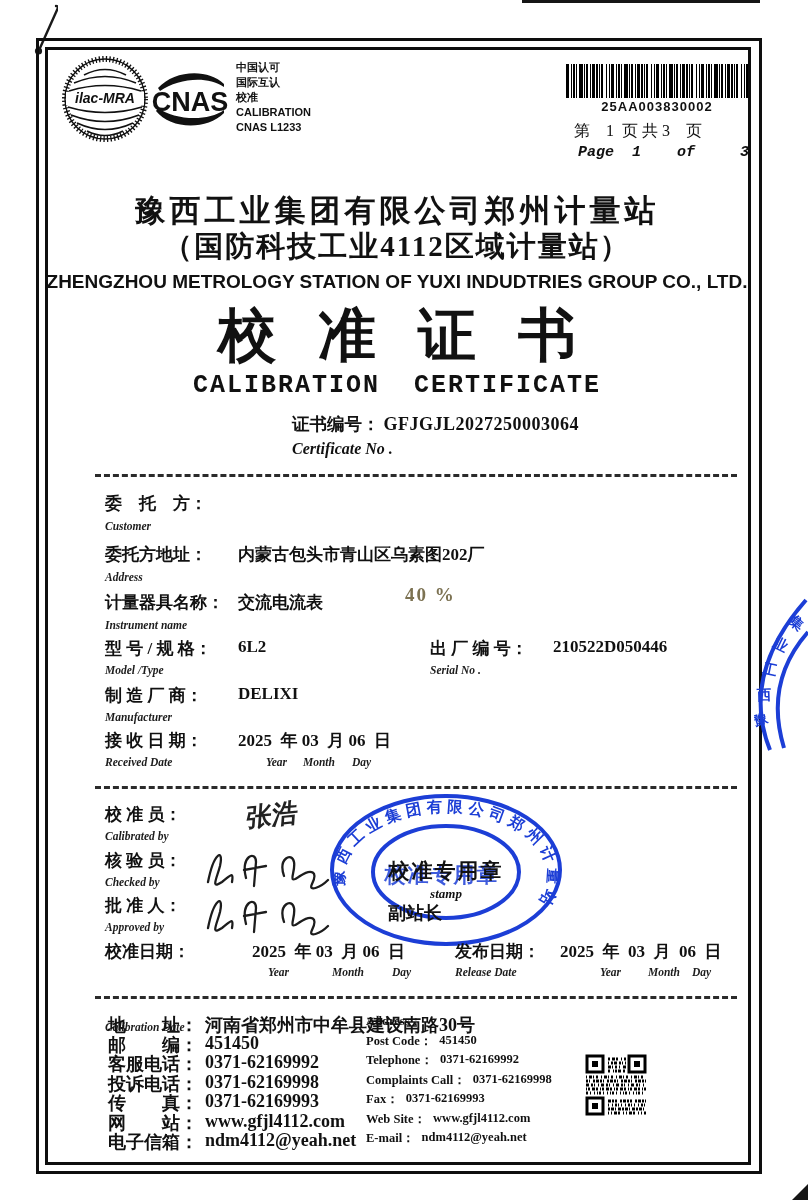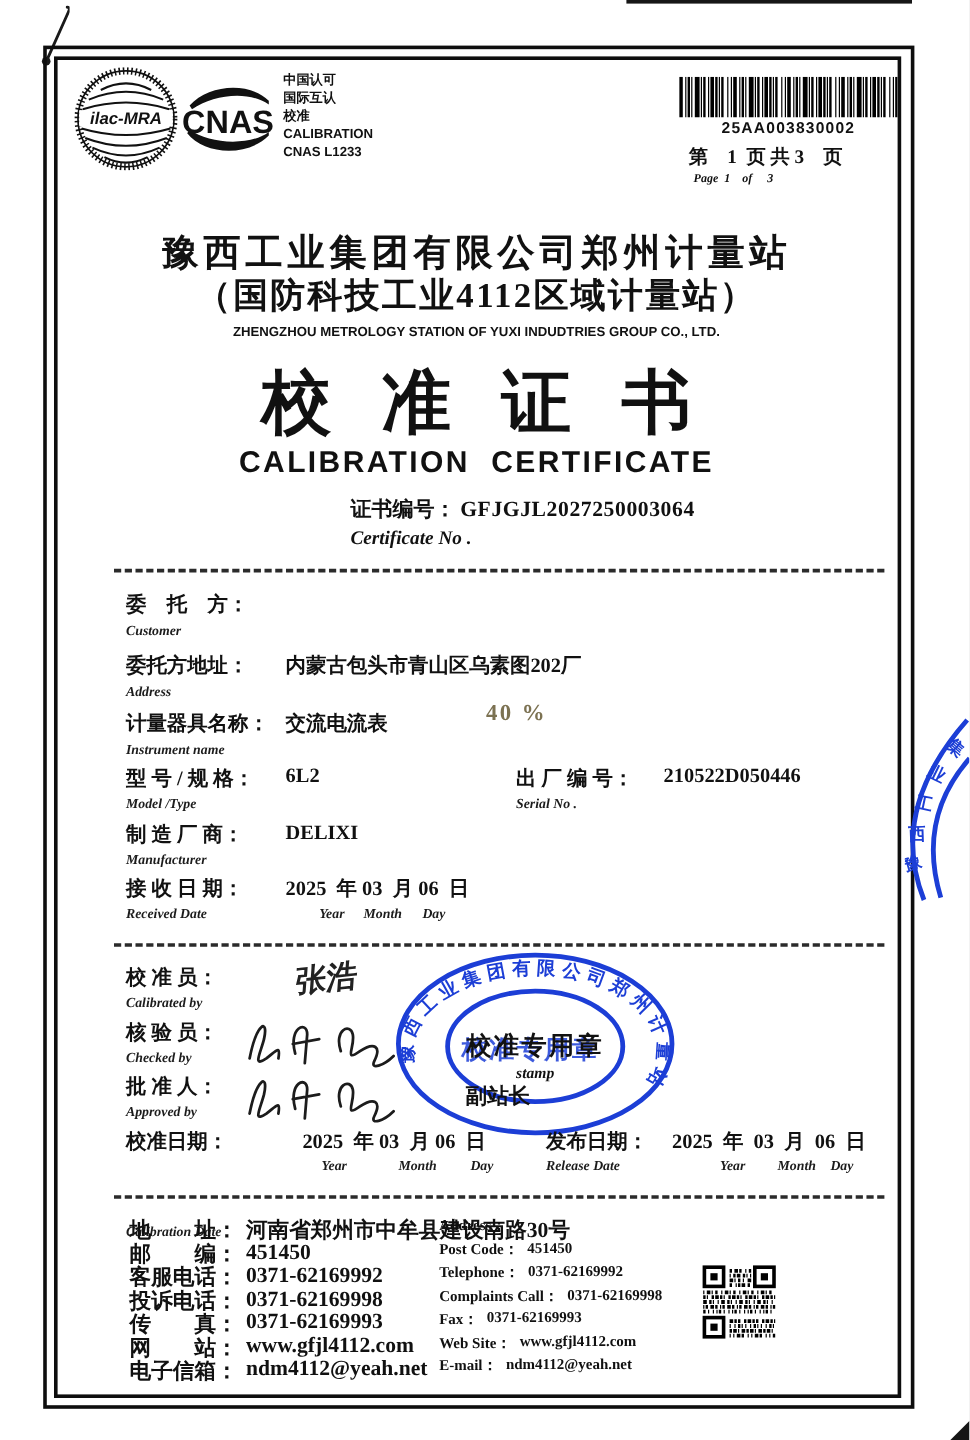--- a/index.html
+++ b/index.html
@@ -9,27 +9,27 @@
   .pre{white-space:pre;}
   .ctr{left:0;width:794px;text-align:center;}
   .lbl{font-weight:bold;font-size:17px;white-space:pre;}
   .sub{font-style:italic;font-weight:bold;font-size:11.5px;color:#1c1c1c;white-space:pre;}
   .val{font-weight:bold;font-size:17px;white-space:pre;}
   .sep{border-top:3px dashed #2b2b2b;height:0;}
   .frame-outer{left:36px;top:38px;width:720px;height:1130px;border:3px solid #0e0e0e;}
   .frame-inner{left:45px;top:47px;width:700px;height:1112px;border:3px solid #0e0e0e;}
   .accr-lines{font-size:11px;font-weight:bold;line-height:15px;font-family:"Liberation Sans",sans-serif;}
   .barcode-num{font-family:"Liberation Sans",sans-serif;font-weight:bold;font-size:13px;letter-spacing:1px;text-align:center;}
-  .pg-zh{font-weight:bold;font-size:16px;}
-  .pg-en{font-style:italic;font-weight:bold;font-size:10px;}
+  .pg-zh{font-weight:normal;font-size:16px;}
+  .pg-en{font-style:italic;font-weight:bold;font-size:15px;font-family:Liberation Mono, monospace;}
   .org1{font-size:31px;font-weight:bold;letter-spacing:4px;}
   .org2{font-size:29px;font-weight:bold;letter-spacing:2px;}
-  .orgen{font-family:"Liberation Sans",sans-serif;font-size:11px;font-weight:bold;}
+  .orgen{font-family:"Liberation Sans",sans-serif;font-size:19px;font-weight:bold;}
   .title-cn{font-size:58px;font-weight:bold;letter-spacing:42px;text-indent:42px;}
-  .title-en{font-family:Liberation Sans, sans-serif;font-size:25px;font-weight:600;letter-spacing:2px;}
+  .title-en{font-family:Liberation Mono, monospace;font-size:25px;font-weight:600;letter-spacing:2px;}
   .certno-lbl{font-size:17.5px;font-weight:bold;}
   .certno-val{font-size:18px;font-weight:bold;letter-spacing:.5px;}
   .cert-en{font-style:italic;font-weight:bold;font-size:16px;}
   .wm{font-size:19px;font-weight:bold;letter-spacing:2px;color:#6e6340;opacity:.9;}
   .sig-name{font-size:26px;font-weight:600;color:#222;transform:rotate(-6deg) skewX(-10deg);}
   .deputy{font-size:18px;font-weight:bold;}
   .frow{display:flex;height:19.5px;font-size:18px;font-weight:bold;}
   .flbl{width:97px;white-space:pre;}
   .fval{white-space:pre;}
   .frowr{display:flex;height:19.5px;font-size:12.5px;font-weight:bold;}

